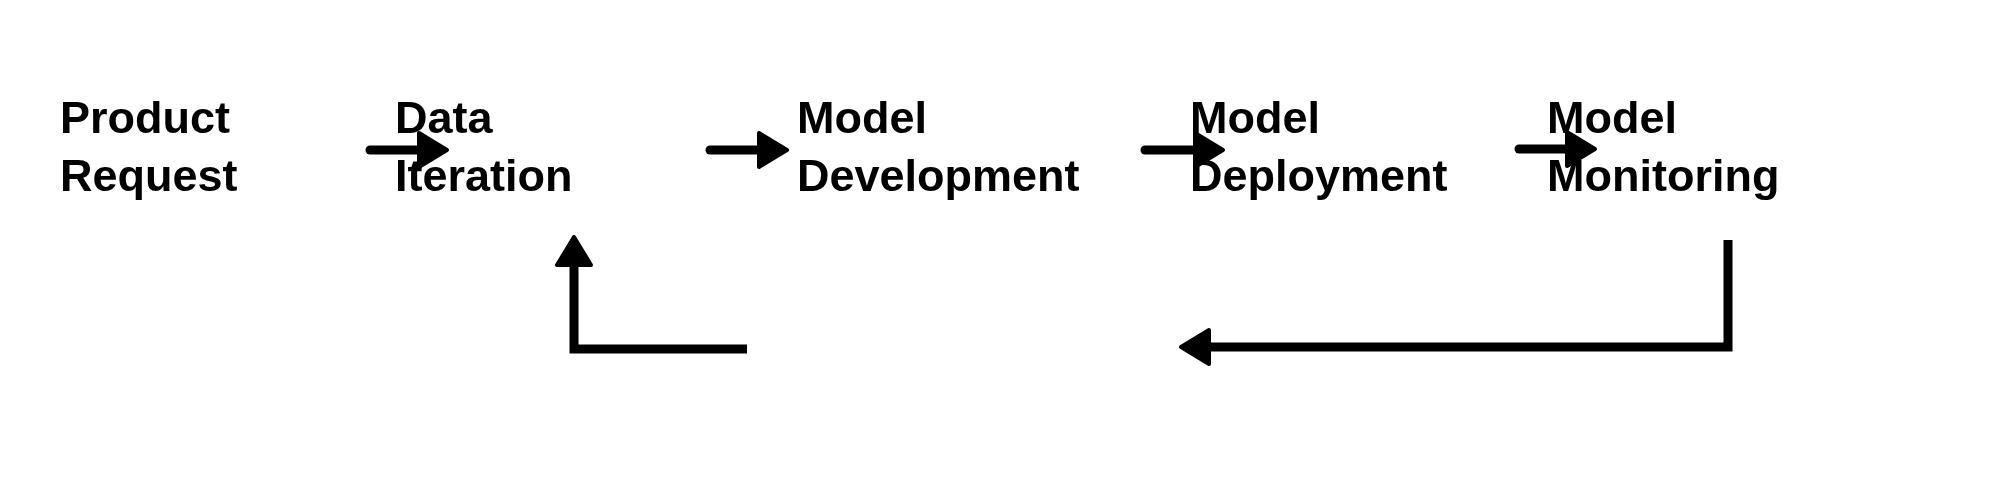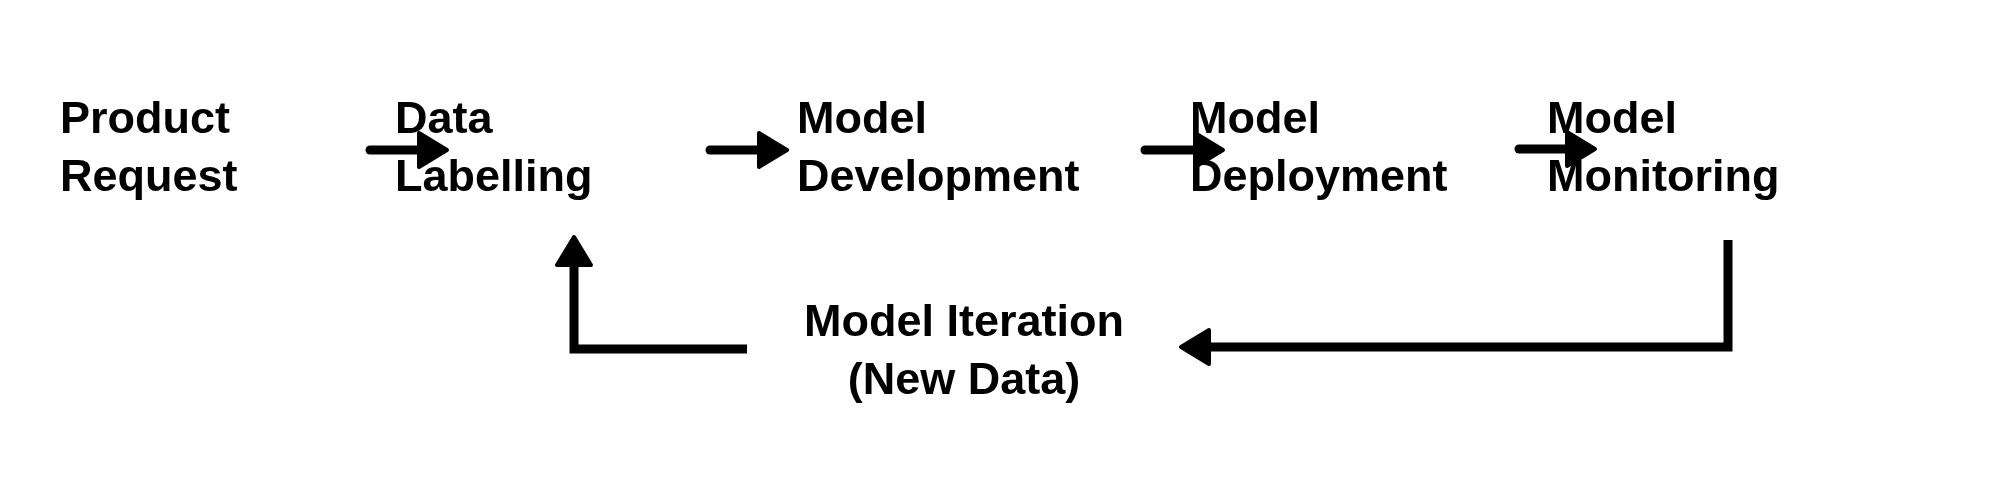--- a/index.html
+++ b/index.html
@@ -84,24 +84,22 @@
 
     <g>
       <polyline points="747,349 574,349 574,262" fill="none" stroke="#000000" stroke-width="9"></polyline>
       <polygon points="574,237 557,265 591,265" fill="#000000" stroke="#000000" stroke-width="4" stroke-linejoin="round"></polygon>
     </g>
   </svg>
 
   <div class="stage-label stage-1">Product
 Request</div>
   <div class="stage-label stage-2">Data
-Labelling</div>
+Iteration</div>
   <div class="stage-label stage-3">Model
 Development</div>
   <div class="stage-label stage-4">Model
 Deployment</div>
   <div class="stage-label stage-5">Model
 Monitoring</div>
 
-  <div class="loop-label">Model Iteration
-(New Data)</div>
 
 </div>
 
 </body></html>

